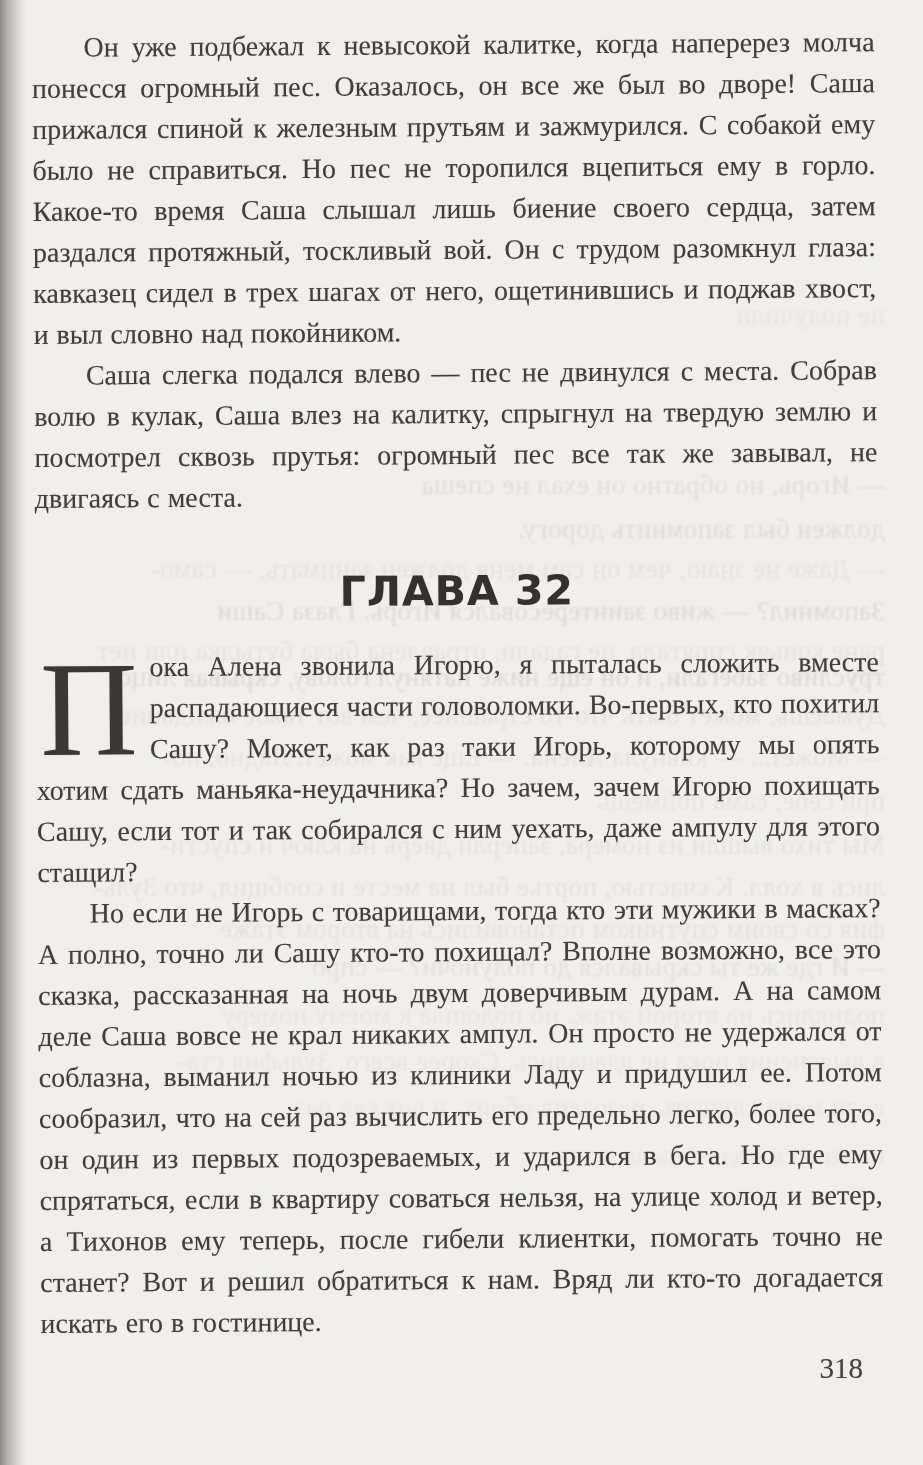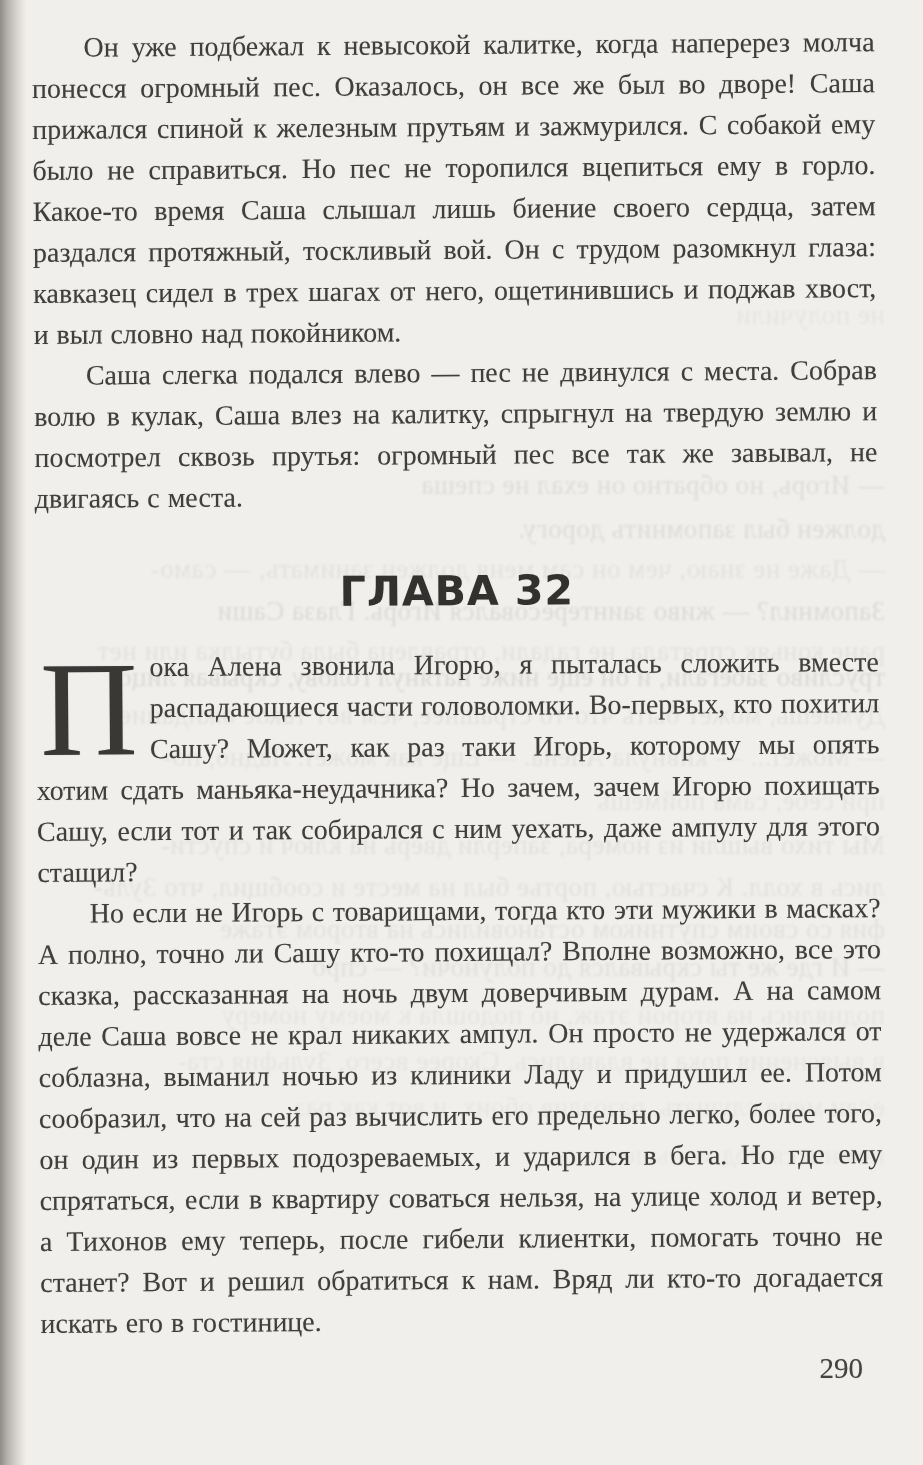--- a/index.html
+++ b/index.html
@@ -106,14 +106,14 @@
 
     <p class="para indent">Саша слегка подался влево — пес не двинулся с места. Собрав волю в кулак, Саша влез на калитку, спрыгнул на твердую землю и посмотрел сквозь прутья: огромный пес все так же завывал, не двигаясь с места.</p>
 
     <h2 class="chapter-title">ГЛАВА 32</h2>
 
     <p class="para"><span class="dropcap">П</span><span>ока Алена звонила Игорю, я пыталась сложить вместе распадающиеся части головоломки. Во-первых, кто похитил Сашу? Может, как раз таки Игорь, которому мы опять хотим сдать маньяка-неудачника? Но зачем, зачем Игорю похищать Сашу, если тот и так собирался с ним уехать, даже ампулу для этого стащил?</span></p>
 
     <p class="para indent">Но если не Игорь с товарищами, тогда кто эти мужики в масках? А полно, точно ли Сашу кто-то похищал? Вполне возможно, все это сказка, рассказанная на ночь двум доверчивым дурам. А на самом деле Саша вовсе не крал никаких ампул. Он просто не удержался от соблазна, выманил ночью из клиники Ладу и придушил ее. Потом сообразил, что на сей раз вычислить его предельно легко, более того, он один из первых подозреваемых, и ударился в бега. Но где ему спрятаться, если в квартиру соваться нельзя, на улице холод и ветер, а Тихонов ему теперь, после гибели клиентки, помогать точно не станет? Вот и решил обратиться к нам. Вряд ли кто-то догадается искать его в гостинице.</p>
   </div>
 
-  <div class="page-number">290</div>
+  <div class="page-number">318</div>
 </div>
 
 </body></html>

